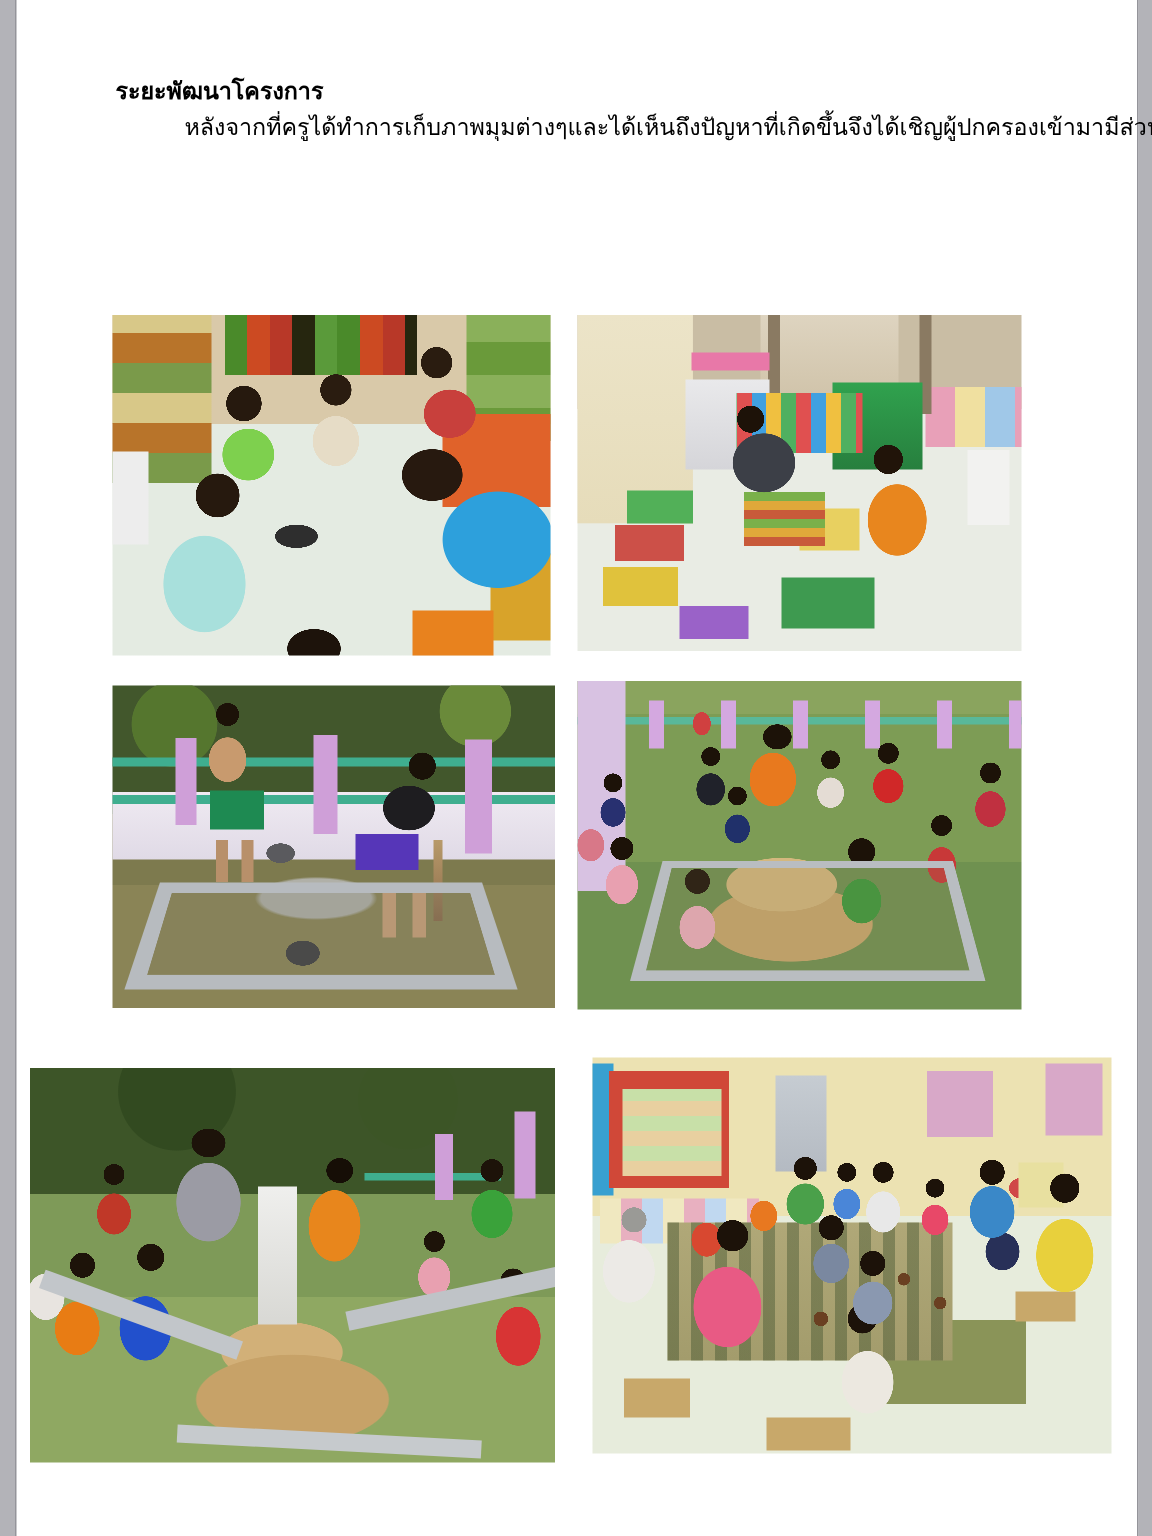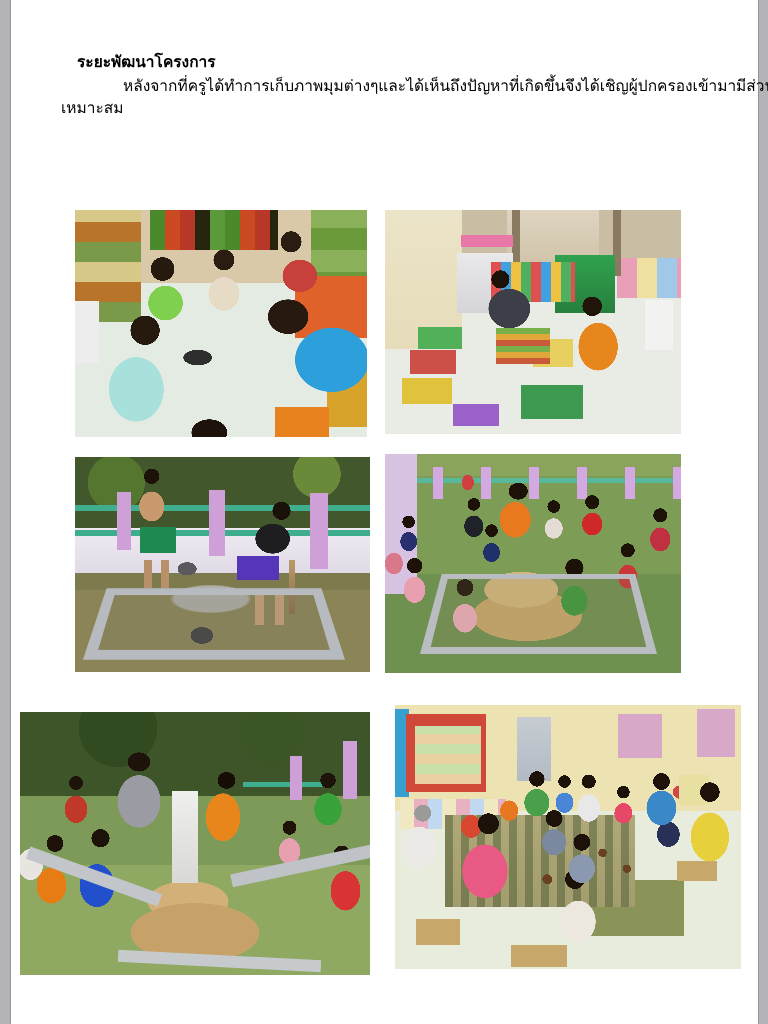--- a/index.html
+++ b/index.html
@@ -240,21 +240,20 @@
 </head>
 <body>
 
 <div class="viewport">
   <div class="page">
 
     <div class="heading">ระยะพัฒนาโครงการ</div>
 
     <div class="para">
       <div class="line indent">หลังจากที่ครูได้ทำการเก็บภาพมุมต่างๆและได้เห็นถึงปัญหาที่เกิดขึ้นจึงได้เชิญผู้ปกครองเข้ามามีส่วน</div>
-      <div class="line">เหมาะสม</div>
     </div>
 
     <div class="photo p1" title="Children and a teacher in a blue shirt sit on a classroom floor with orange alphabet foam mats, cutting black craft shapes; vegetable posters line the tan wall"></div>
 
     <div class="photo p2" title="Two teachers, one in a dark shirt and one in orange, lay out colorful alphabet foam mats on a white tiled floor near a bookshelf, green board and bright window"></div>
 
     <div class="photo p3" title="Two men build a sandbox frame from grey concrete blocks on the school lawn beside a white wall with pink posts and green rails; one shovels cement">
       <div class="frame"></div>
     </div>
 

